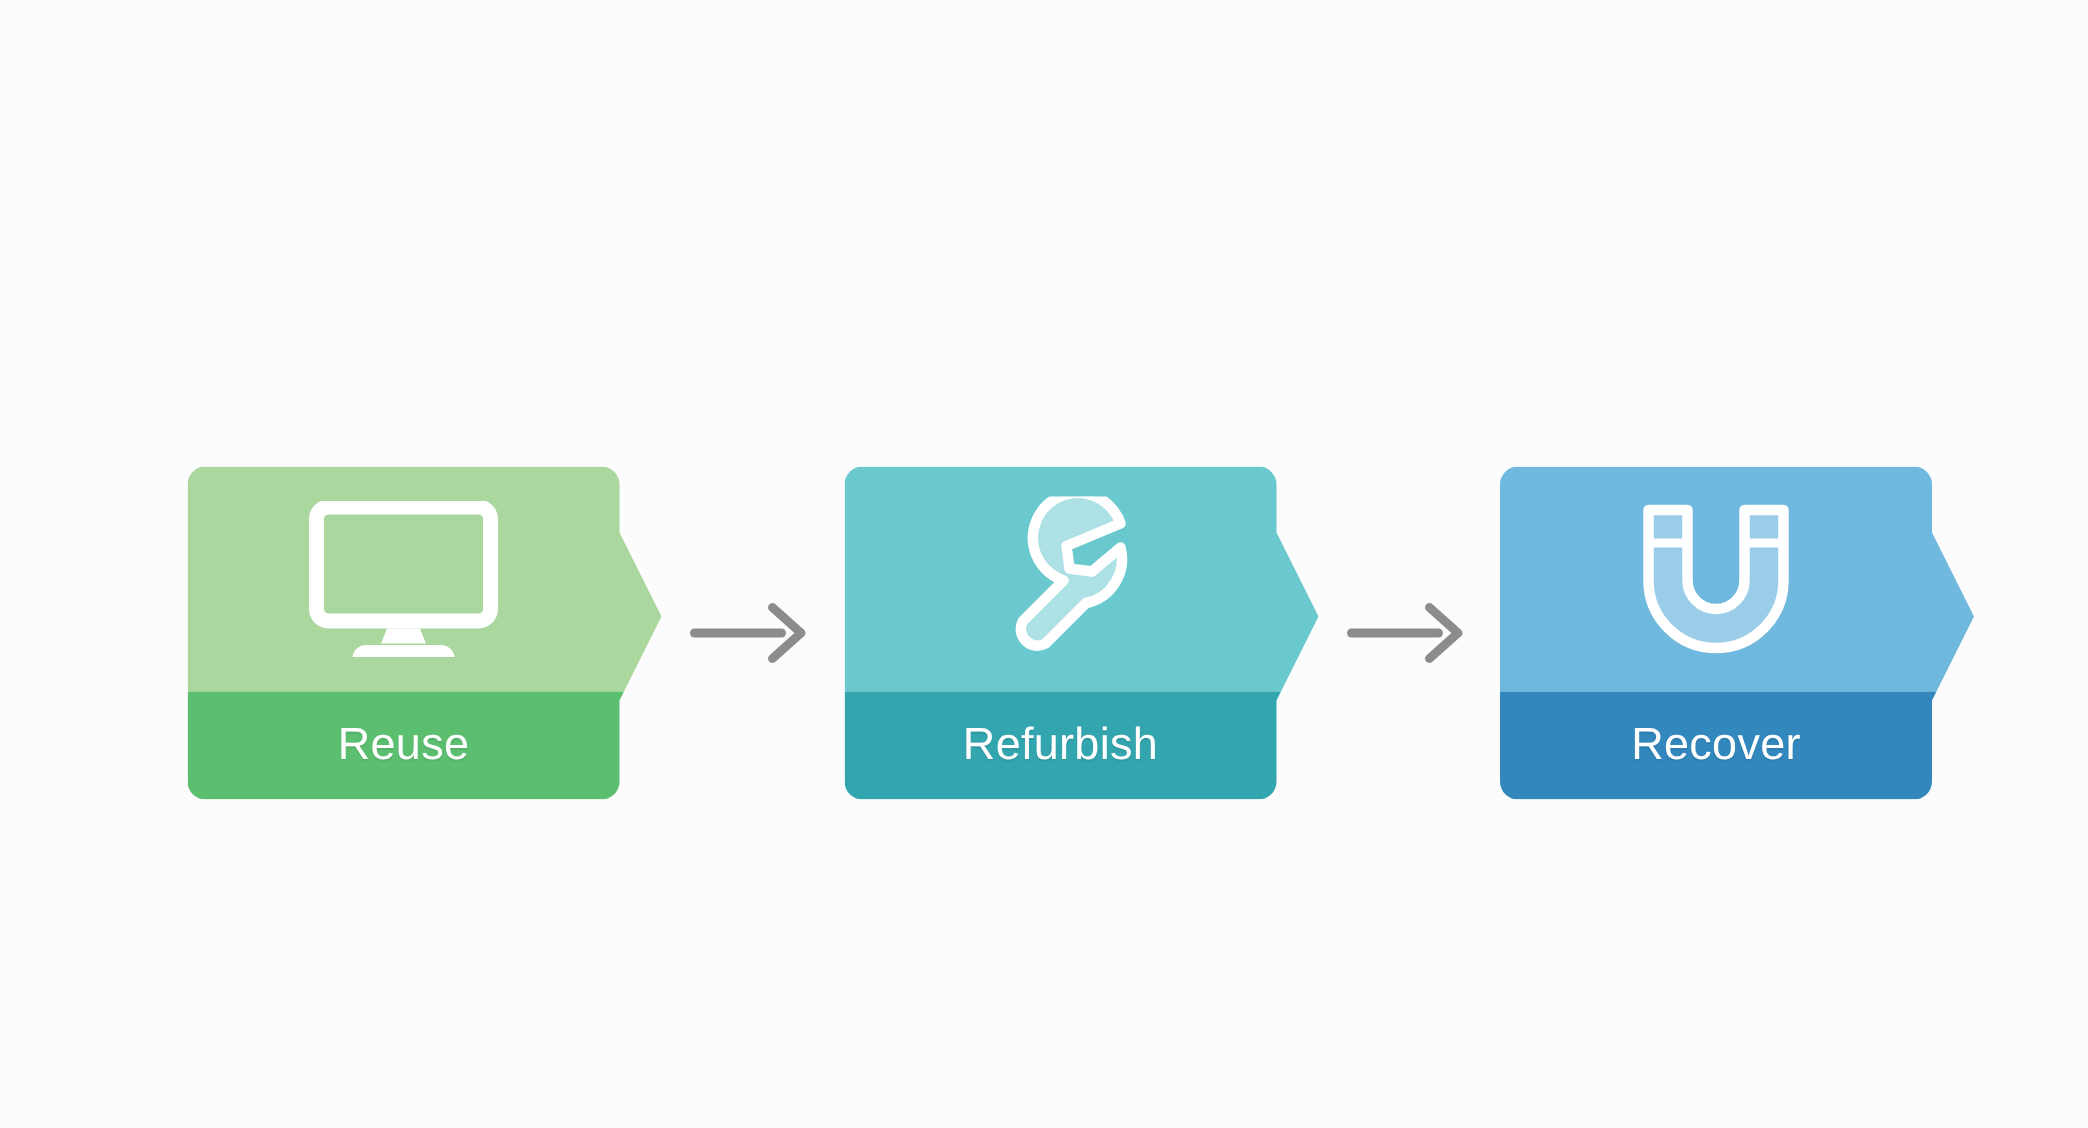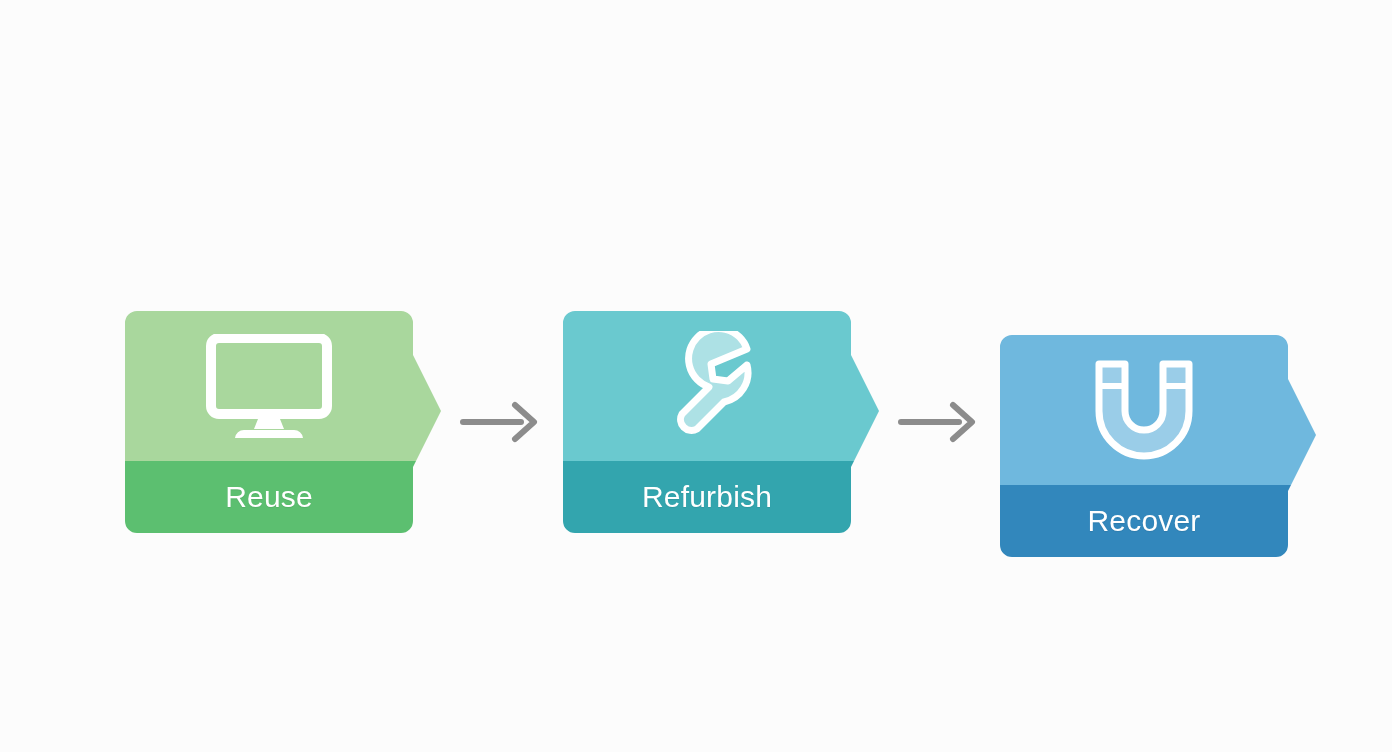--- a/index.html
+++ b/index.html
@@ -172,21 +172,21 @@
       <div class="card-label" style="color: rgb(255, 255, 255);">Refurbish</div>
     </div>
 
     <div class="connector" style="left:758px;">
       <svg width="110" height="46" viewBox="0 0 110 46">
         <line x1="18" y1="23" x2="76" y2="23" stroke="#8c8c8c" stroke-width="6" stroke-linecap="round"></line>
         <polyline points="70,6 89,23 70,40" fill="none" stroke="#8c8c8c" stroke-width="6" stroke-linecap="round" stroke-linejoin="round"></polyline>
       </svg>
     </div>
 
-    <div class="stage-card" style="left:875px;margin-top:24px;">
+    <div class="stage-card" style="left:875px;">
       <svg class="card-svg" width="316" height="222" viewBox="0 0 316 222">
         <defs>
           <clipPath id="clip-card-3">
             <path d="M12,0 H276 A12,12 0 0 1 288,12 V44 L316,100 L288,156 V210 A12,12 0 0 1 276,222 H12 A12,12 0 0 1 0,210 V12 A12,12 0 0 1 12,0 Z"></path>
           </clipPath>
         </defs>
         <g clip-path="url(#clip-card-3)">
           <rect id="c3-body" x="0" y="0" width="316" height="150" fill="#6fb8de"></rect>
           <rect id="c3-foot" x="0" y="150" width="316" height="72" fill="#3287bc"></rect>
         </g>

